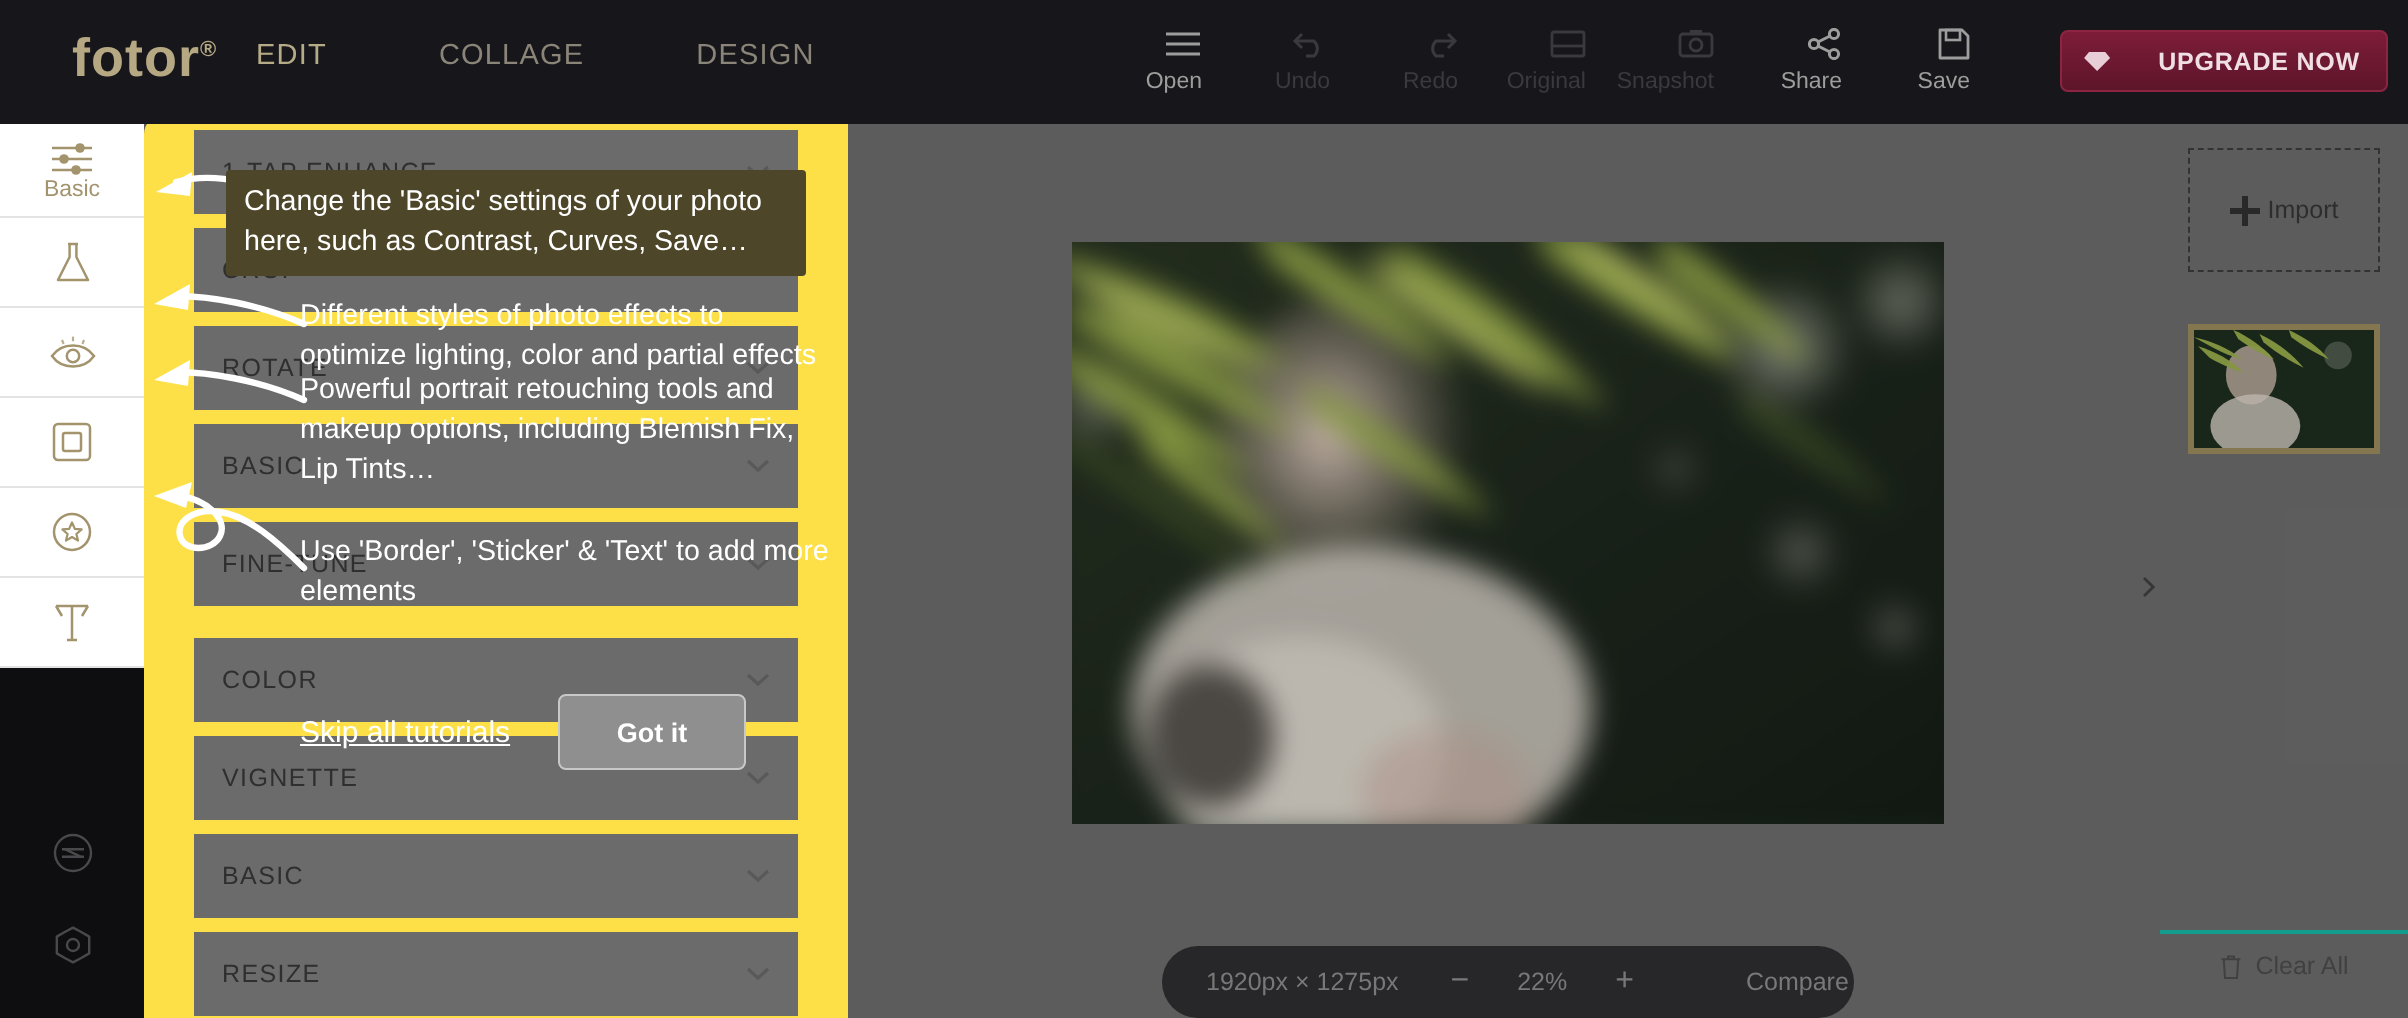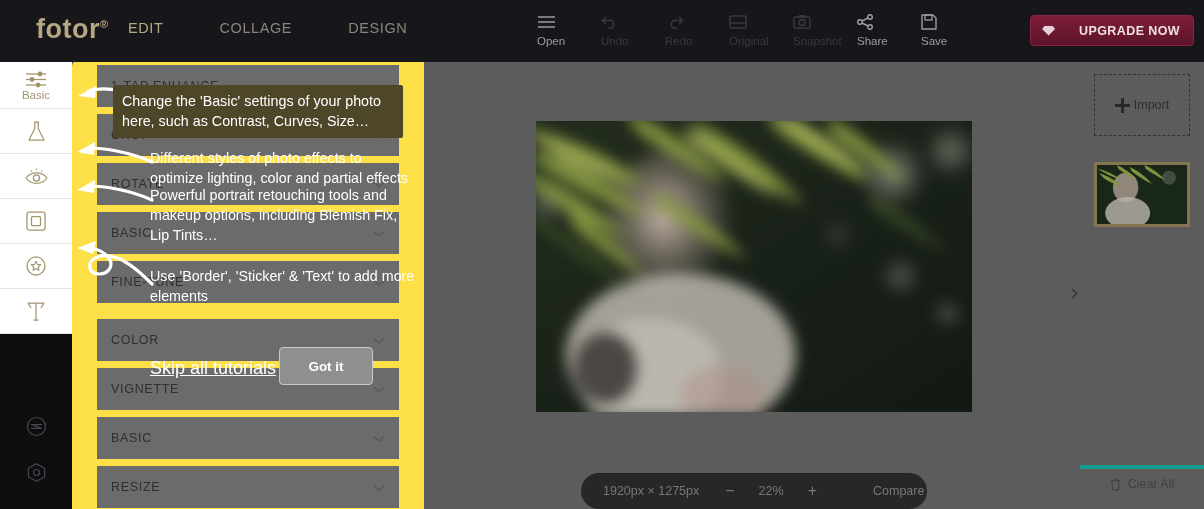--- a/index.html
+++ b/index.html
@@ -34,21 +34,21 @@
     font-size: 14.5px; letter-spacing: .6px;
     color: #8a8578; cursor: pointer;
   }
   .navtab.active { color: #b6ab87; }
 
   .tools {
     position: absolute; left: 537px; top: 10px;
     display: flex; gap: 0;
   }
   .tool {
-    width: 64px; text-align: left; cursor: pointer;
+    width: 64px; text-align: right; cursor: pointer;
     color: #9d9d9d;
   }
   .tool.dim { color: #3a3a3e; }
   .tool .glyph { display: block; height: 22px; line-height: 22px; font-size: 17px; }
   .tool .glyph svg { vertical-align: middle; }
   .tool .tlabel { display: block; font-size: 11.5px; margin-top: 3px; }
 
   .upgrade {
     position: absolute; right: 10px; top: 15px;
     height: 31px; padding: 0 13px 0 11px;
@@ -129,21 +129,21 @@
   }
   .tip.hl {
     background: #4d4629;
     padding: 6px 9px 7px 9px;
     border-radius: 2px;
   }
   .arrow { position: absolute; }
 
   .skiplink {
     position: absolute; left: 150px; top: 358px;
-    font-size: 18px; color: #ffffff;
+    font-size: 15px; color: #ffffff;
     text-decoration: underline;
     cursor: pointer; pointer-events: auto;
   }
   .gotit {
     position: absolute; left: 279px; top: 347px;
     width: 94px; height: 38px;
     background: #8f8f8f;
     border: 1px solid #c8c8c8;
     border-radius: 4px;
     color: #ffffff; font-size: 13.5px; font-weight: bold;
@@ -221,21 +221,21 @@
     position: absolute; left: 14px; top: 100px;
     width: 96px; height: 65px;
     border: 3px solid #9a8b5c;
     overflow: hidden; cursor: pointer;
   }
   .thumb .bgimg { position: absolute; inset: 0; }
 
   .clearall {
     position: absolute; left: 0; bottom: 10px;
     width: 124px; height: 34px;
-    border-top: 4px solid #14b8a6;
+    border-top: 2px solid #14b8a6;
     display: flex; align-items: center; justify-content: center;
     gap: 7px; color: #4a4a4a; font-size: 12.5px; cursor: pointer;
   }
 
   
   .dimmer {
     position: absolute; left: 0; top: 0; width: 1204px; height: 509px;
     background: rgba(20,20,20,0.16);
     z-index: 15; pointer-events: none;
   }
@@ -555,21 +555,21 @@
   </div>
 
   <div class="dimmer"></div>
 
   <div class="tips">
 
     <svg class="arrow" style="left:74px; top:84px;" width="84" height="30" viewBox="0 0 84 30">
       <path d="M82 24 C60 6 32 2 14 7" fill="none" stroke="#ffffff" stroke-width="3.2" stroke-linecap="round"></path>
       <path d="M4 12 L22 2 L21 14 Z" fill="#ffffff"></path>
     </svg>
-    <div class="tip hl" style="left:113px; top:85px; width:290px;">Change the 'Basic' settings of your photo here, such as Contrast, Curves, Size…</div>
+    <div class="tip hl" style="left:113px; top:85px; width:290px;">Change the 'Basic' settings of your photo here, such as Contrast, Curves, Save…</div>
 
     <svg class="arrow" style="left:74px; top:140px;" width="80" height="28" viewBox="0 0 80 28">
       <path d="M78 22 C56 12 30 8 14 8" fill="none" stroke="#ffffff" stroke-width="3.2" stroke-linecap="round"></path>
       <path d="M3 12 L21 2 L20 15 Z" fill="#ffffff"></path>
     </svg>
     <div class="tip" style="left:150px; top:148px; width:262px;">Different styles of photo effects to optimize lighting, color and partial effects</div>
 
     <svg class="arrow" style="left:74px; top:178px;" width="80" height="28" viewBox="0 0 80 28">
       <path d="M78 22 C56 12 30 8 14 8" fill="none" stroke="#ffffff" stroke-width="3.2" stroke-linecap="round"></path>
       <path d="M3 12 L21 2 L20 15 Z" fill="#ffffff"></path>

